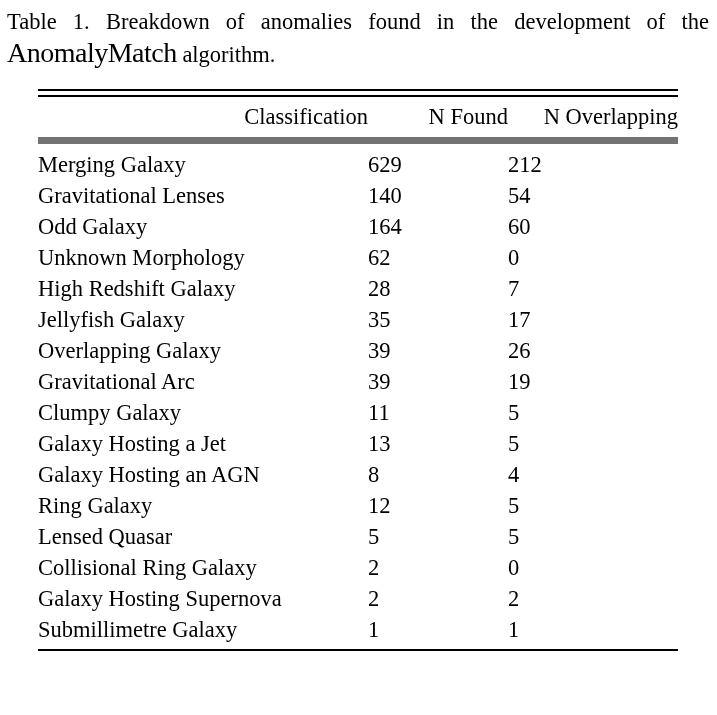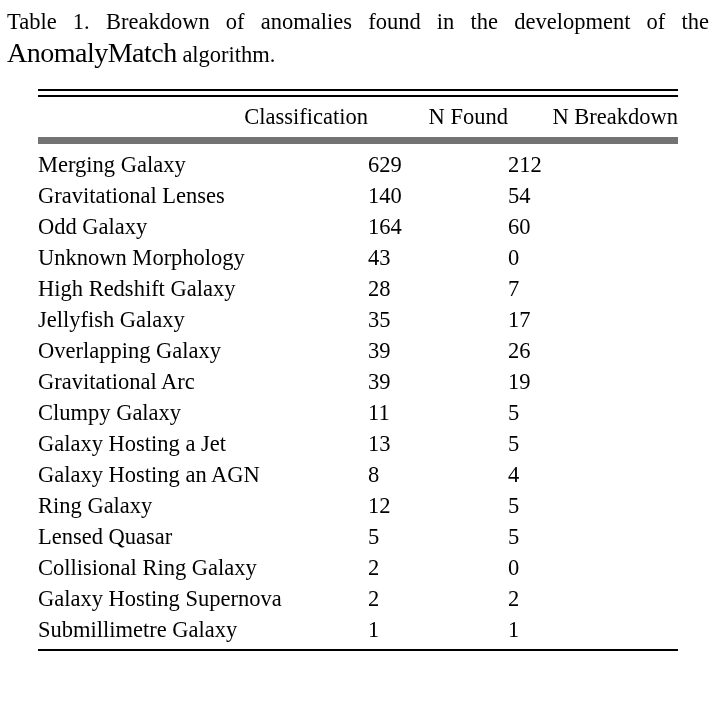--- a/index.html
+++ b/index.html
@@ -95,42 +95,42 @@
   <table class="anomaly">
     <colgroup>
       <col class="c-class">
         <col class="c-found">
         <col class="c-ref">
     </colgroup>
     <thead>
       <tr>
         <th>Classification</th>
         <th>N Found</th>
-        <th>N Breakdown</th>
+        <th>N Overlapping</th>
       </tr>
     </thead>
     <tbody>
         <tr>
           <td>Merging Galaxy</td>
           <td>629</td>
           <td>212</td>
         </tr>
         <tr>
           <td>Gravitational Lenses</td>
           <td>140</td>
           <td>54</td>
         </tr>
         <tr>
           <td>Odd Galaxy</td>
           <td>164</td>
           <td>60</td>
         </tr>
         <tr>
           <td>Unknown Morphology</td>
-          <td>43</td>
+          <td>62</td>
           <td>0</td>
         </tr>
         <tr>
           <td>High Redshift Galaxy</td>
           <td>28</td>
           <td>7</td>
         </tr>
         <tr>
           <td>Jellyfish Galaxy</td>
           <td>35</td>

